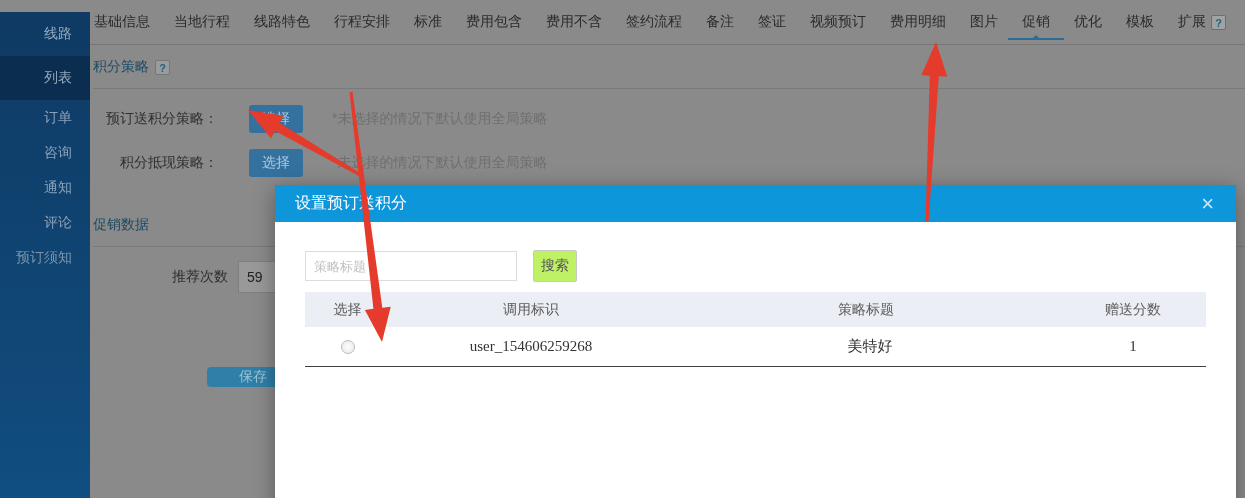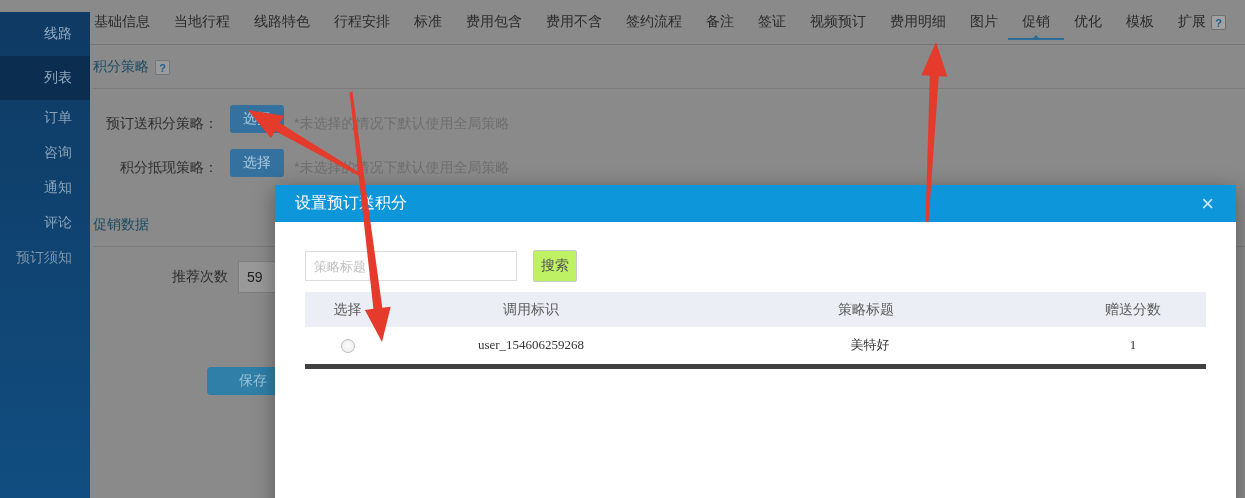--- a/index.html
+++ b/index.html
@@ -29,54 +29,54 @@
   .help-badge { display:inline-block; width:15px; height:15px; line-height:14px; text-align:center;
     font-size:11px; font-weight:bold; color:#1c5f8a; background:#a2a2a2; border:1px solid #6e6e6e;
     border-radius:2px; }
 
   .content { position:relative; padding-left:3px; }
   .sec-title { display:flex; align-items:center; gap:6px; font-size:14px; color:#1d4b63;
     padding:13px 0 12px 0; }
   .sec-title .help-badge { color:#1c5f8a; background:#9b9b9b; border-color:#71787d; }
   .divider { height:1px; background:#7a7a7a; margin-right:0; }
 
-  .form-row { display:flex; align-items:flex-end; margin-top:16px; height:28px; }
+  .form-row { display:flex; align-items:center; margin-top:16px; height:28px;gap:19px; }
   .form-label { width:125px; text-align:right; font-size:14px; color:#2f2f2f; }
   .btn-select { margin-left:12px; width:54px; height:28px; border:none; border-radius:3px;
     background:#35719f; color:#a9cadf; font-size:14px; cursor:pointer;
     font-family:inherit; }
   .hint { margin-left:10px; font-size:14px; color:#6f6f6f; }
 
   .promo-title { margin-top:26px; }
   .rec-row { display:flex; align-items:center; margin-top:14px; }
   .rec-label { width:135px; text-align:right; font-size:14px; color:#2f2f2f; }
   .rec-input { margin-left:10px; width:160px; height:32px; background:#999; border:1px solid #7e7e7e;
     color:#222; font-size:14px; padding-left:8px; font-family:inherit; }
-  .btn-save { position:absolute; left:117px; top:322px; width:92px; height:28px; border:none;
+  .btn-save { position:absolute; left:117px; top:322px; width:92px; height:20px; border:none;
     border-radius:4px; background:#2f7fa8; color:#9cc4d6; font-size:14px; cursor:pointer;
     font-family:Liberation Mono, monospace; }
 
   
   .modal { position:absolute; left:275px; top:185px; width:961px; height:330px; background:#fff;
     z-index:10; box-shadow:0 4px 20px rgba(0,0,0,.35); }
   .modal-header { height:37px; background:#0e96db; display:flex; align-items:center;
     padding:0 22px 0 20px; }
   .modal-title { color:#fff; font-size:16px; flex:1; }
   .modal-close { color:#cbe8f9; font-size:22px; line-height:1; cursor:pointer; }
   .modal-body { padding:28px 14px 0 30px; }
   .search-row { display:flex; align-items:center; }
   .search-input { width:212px; height:30px; border:1px solid #dcdcdc; padding-left:8px;
     font-size:13px; color:#555; font-family:inherit; }
   .search-input::placeholder { color:#c0c0c0; }
   .btn-search { margin-left:16px; width:44px; height:32px; background:#bef264; border:1px solid #c9c9c9;
     border-radius:2px; color:#555; font-size:14px; cursor:pointer; font-family:inherit; }
   table.policy { margin-top:10px; width:901px; border-collapse:collapse; table-layout:fixed; }
   table.policy th { background:#ebeef4; color:#5b5b5b; font-weight:normal; font-size:14px;
     height:35px; text-align:center; }
-  table.policy td { height:39px; border-bottom:5px solid #404040; font-size:13px; color:#333;
+  table.policy td { height:39px; border-bottom:1px solid #404040; font-size:15px; color:#333;
     text-align:center; font-family:"Liberation Serif","DejaVu Serif",serif; }
   th.col-select,  td.col-select  { width:85px;  }
   th.col-callid,  td.col-callid  { width:282px; }
   th.col-ptitle  { width:388px; }
   td.col-ptitle  { text-align:left; padding-left:8px; }
   th.col-points,  td.col-points  { width:146px; }
   .radio { display:inline-block; width:14px; height:14px; border-radius:50%;
     border:1px solid #bdbdbd; background:radial-gradient(#fdfdfd,#e8e8e8); vertical-align:middle;
     cursor:pointer; }
 

